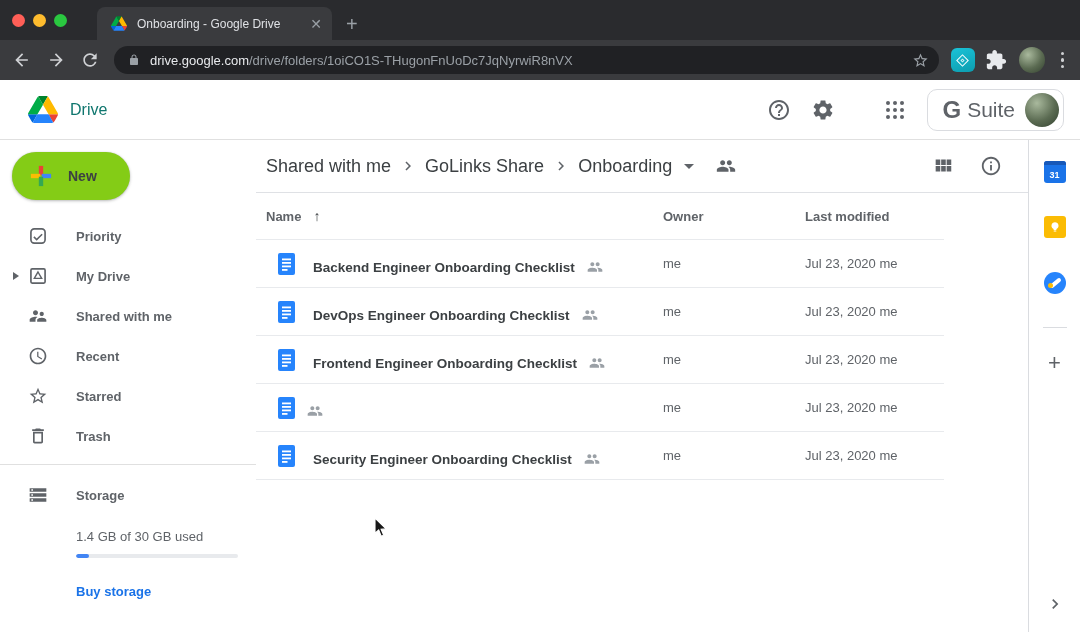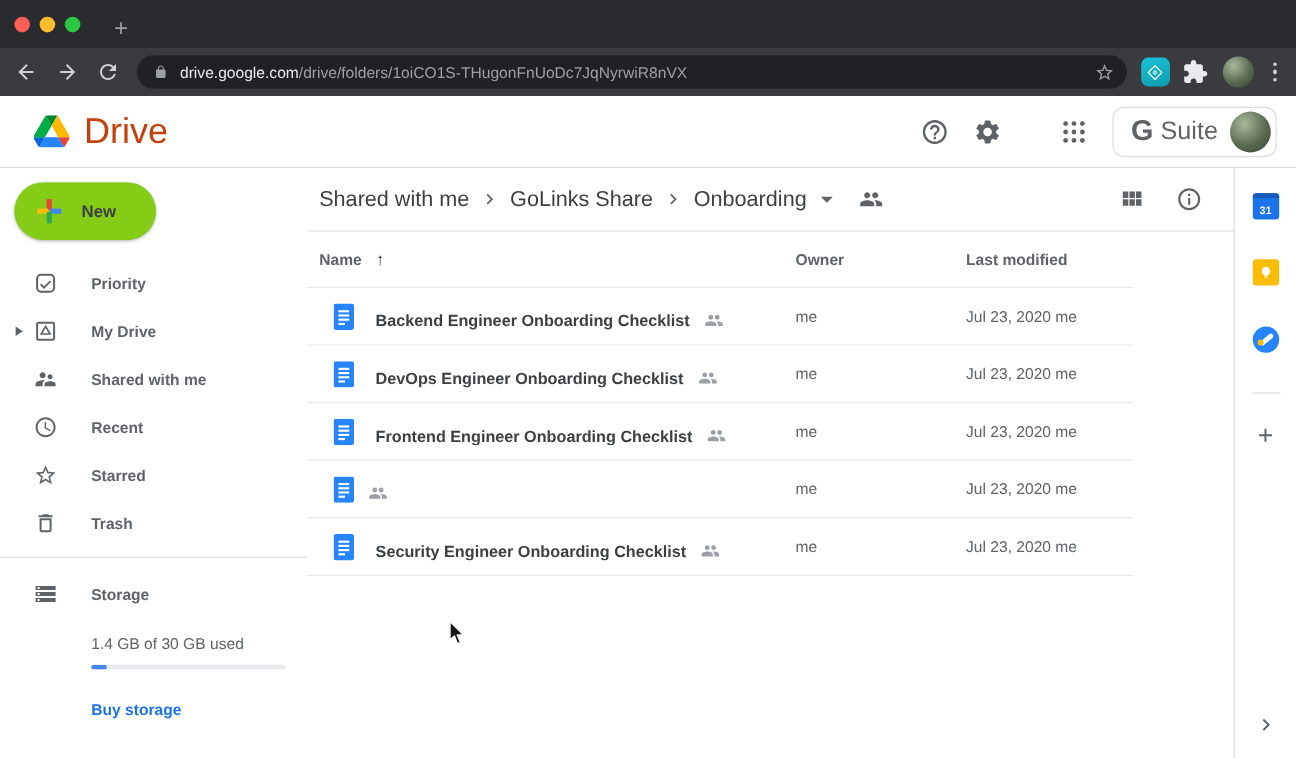--- a/index.html
+++ b/index.html
@@ -31,21 +31,21 @@
   .diamond::after { content:""; position:absolute; inset:2px; border:1px solid rgba(255,255,255,.8); }
   .chrome-avatar { width:26px; height:26px; border-radius:50%;
     background:radial-gradient(circle at 35% 30%, #a9b99d, #5b6b52 55%, #32402f); margin-right:10px; flex:none; }
   .kebab { display:flex; flex-direction:column; gap:3px; padding:4px 6px; }
   .kebab span { width:3.5px; height:3.5px; border-radius:50%; background:#cfd1d4; }
 
   
   .app-header { height:60px; background:#fff; border-bottom:1px solid #e0e0e0;
     display:flex; align-items:center; }
   .brand { width:256px; flex:none; display:flex; align-items:center; padding-left:28px; }
-  .brand-name { font-size:30px; color:#c2410c; margin-left:12px; }
+  .brand-name { font-size:16px; color:#0f766e; margin-left:12px; }
   .searchbar { width:470px; height:44px; background:#f1f3f4; border-radius:8px; display:flex;
     align-items:center; padding:0 18px 0 16px; flex:none; }
   .search-ph { color:#80868b; font-size:16px; margin-left:14px; flex:1; }
   .caret-down { width:0; height:0; border-left:6px solid transparent; border-right:6px solid transparent;
     border-top:6px solid #5f6368; }
   .hdr-right { margin-left:auto; display:flex; align-items:center; padding-right:16px; }
   .hdr-ic { width:24px; height:24px; margin-left:20px; }
   .hdr-ic.apps { margin-left:48px; }
   .gsuite { display:flex; align-items:center; border:1px solid #dadce0; border-radius:10px;
     height:42px; padding:0 4px 0 14px; margin-left:20px; }
@@ -129,20 +129,32 @@
 <body>
 
 <div class="window">
 
   <div class="tabstrip">
     <div class="traffic">
       <span class="light red"></span>
       <span class="light yellow"></span>
       <span class="light green"></span>
     </div>
+    <div class="tab">
+      <svg width="16" height="15" viewBox="0 0 87.3 78">
+        <path d="m6.6 66.85 3.85 6.65c.8 1.4 1.95 2.5 3.3 3.3l13.75-23.8h-27.5c0 1.55.4 3.1 1.2 4.5z" fill="#0066da"></path>
+        <path d="m43.65 25-13.75-23.8c-1.35.8-2.5 1.9-3.3 3.3l-25.4 44a9.06 9.06 0 0 0 -1.2 4.5h27.5z" fill="#00ac47"></path>
+        <path d="m73.55 76.8c1.35-.8 2.5-1.9 3.3-3.3l1.6-2.75 7.65-13.25c.8-1.4 1.2-2.95 1.2-4.5h-27.5l5.85 11.5z" fill="#ea4335"></path>
+        <path d="m43.65 25 13.75-23.8c-1.35-.8-2.9-1.2-4.5-1.2h-18.5c-1.6 0-3.15.45-4.5 1.2z" fill="#00832d"></path>
+        <path d="m59.8 53h-32.3l-13.75 23.8c1.35.8 2.9 1.2 4.5 1.2h50.8c1.6 0 3.15-.45 4.5-1.2z" fill="#2684fc"></path>
+        <path d="m73.4 26.5-12.7-22c-.8-1.4-1.95-2.5-3.3-3.3l-13.75 23.8 16.15 28h27.45c0-1.55-.4-3.1-1.2-4.5z" fill="#ffba00"></path>
+      </svg>
+      <span class="tab-title">Onboarding - Google Drive</span>
+      <span class="tab-close">✕</span>
+    </div>
     <span class="newtab">+</span>
   </div>
 
   <div class="toolbar">
     <svg class="nav-ic" viewBox="0 0 24 24">
       <path d="M19 11H7.8l5.6-5.6L12 4l-8 8 8 8 1.4-1.4L7.8 13H19z" fill="#cfd1d4"></path>
     </svg>
     <svg class="nav-ic" viewBox="0 0 24 24">
       <path d="M5 11h11.2l-5.6-5.6L12 4l8 8-8 8-1.4-1.4 5.6-5.6H5z" fill="#cfd1d4"></path>
     </svg>

